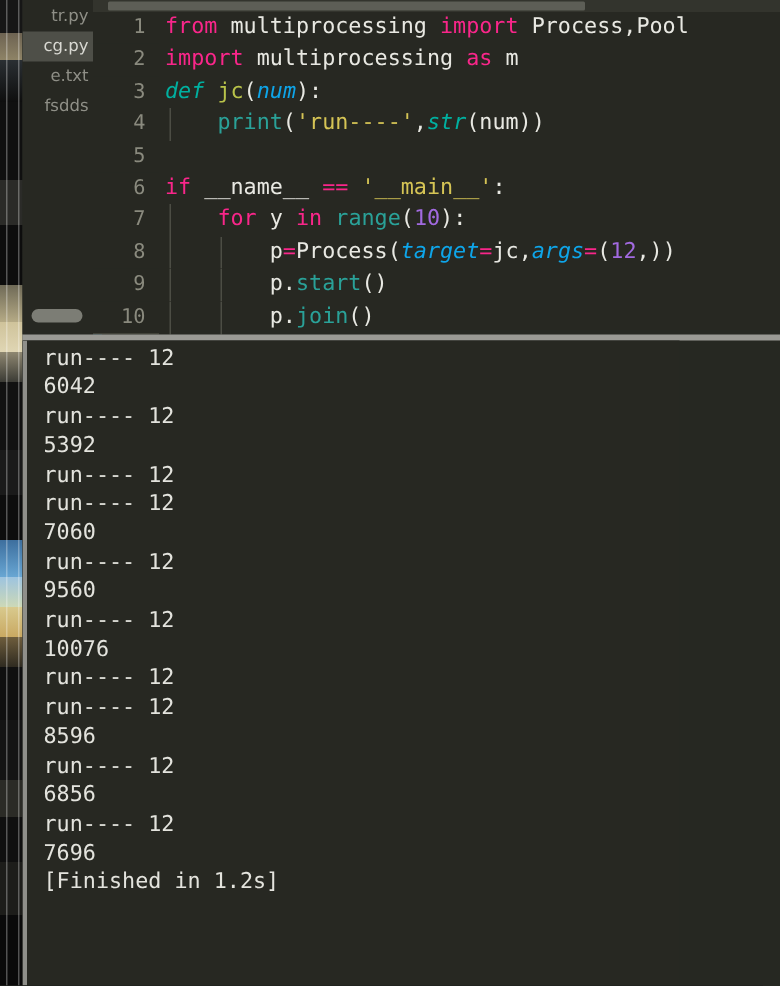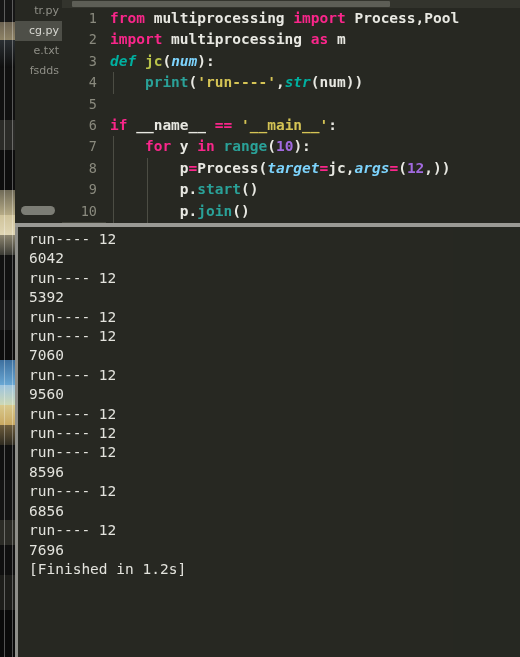--- a/index.html
+++ b/index.html
@@ -158,39 +158,38 @@
   }
   .code-text {
     flex: 1 1 auto;
     position: relative;
     font-family: "DejaVu Sans Mono", monospace;
     font-size: 14.5px;
     color: #e8e8e2;
     white-space: pre;
     padding-left: 4px;
     overflow: hidden;
-    font-weight: bold;
   }
 
   
   .iguide {
     position: absolute;
     top: 0;
     width: 1px;
     height: 21.4px;
     background: #4c4d44;
   }
   .ig1 { left: 7px; }
   .ig2 { left: 41px; }
 
   
   .t-kw      { color: #f9268a; }
   .t-def     { color: #00b0a0; font-style: italic; }
   .t-fn      { color: #b9c34a; }
-  .t-param   { color: #7dd3fc; font-style: italic; }
+  .t-param   { color: #0ea5e9; font-style: italic; }
   .t-str     { color: #d5c455; }
   .t-num     { color: #a26ae0; }
   .t-builtin { color: #2aa198; }
   .t-plain   { color: #e8e8e2; }
   .t-op      { color: #f9268a; }
   .t-dunder  { color: #e8e8e2; }
 
   
   .pane-divider {
     position: absolute;
@@ -315,20 +314,21 @@
         <div class="out-line">run---- 12</div>
         <div class="out-line">6042</div>
         <div class="out-line">run---- 12</div>
         <div class="out-line">5392</div>
         <div class="out-line">run---- 12</div>
         <div class="out-line">run---- 12</div>
         <div class="out-line">7060</div>
         <div class="out-line">run---- 12</div>
         <div class="out-line">9560</div>
         <div class="out-line">run---- 12</div>
+        <div class="out-line">10076</div>
         <div class="out-line">run---- 12</div>
         <div class="out-line">run---- 12</div>
         <div class="out-line">8596</div>
         <div class="out-line">run---- 12</div>
         <div class="out-line">6856</div>
         <div class="out-line">run---- 12</div>
         <div class="out-line">7696</div>
         <div class="out-line">[Finished in 1.2s]</div>
       </div>
   </div>

